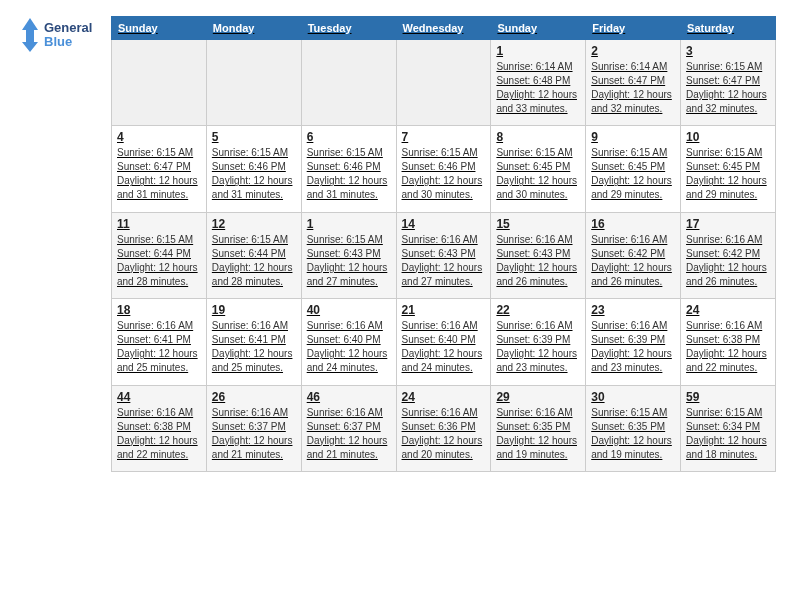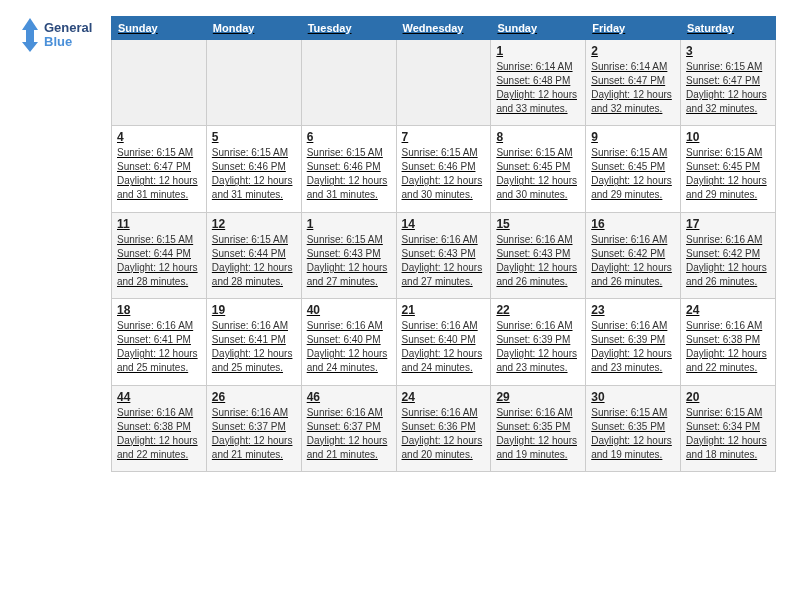--- a/index.html
+++ b/index.html
@@ -246,19 +246,19 @@
           </td>
           <td>
             <span class="day-num">29</span>
             <div class="day-info">Sunrise: 6:16 AM<br>Sunset: 6:35 PM<br>Daylight: 12 hours<br>and 19 minutes.</div>
           </td>
           <td>
             <span class="day-num">30</span>
             <div class="day-info">Sunrise: 6:15 AM<br>Sunset: 6:35 PM<br>Daylight: 12 hours<br>and 19 minutes.</div>
           </td>
           <td>
-            <span class="day-num">20</span>
+            <span class="day-num">59</span>
             <div class="day-info">Sunrise: 6:15 AM<br>Sunset: 6:34 PM<br>Daylight: 12 hours<br>and 18 minutes.</div>
           </td>
         </tr>
       </tbody>
   </table>
 </div>
 
 </body></html>

